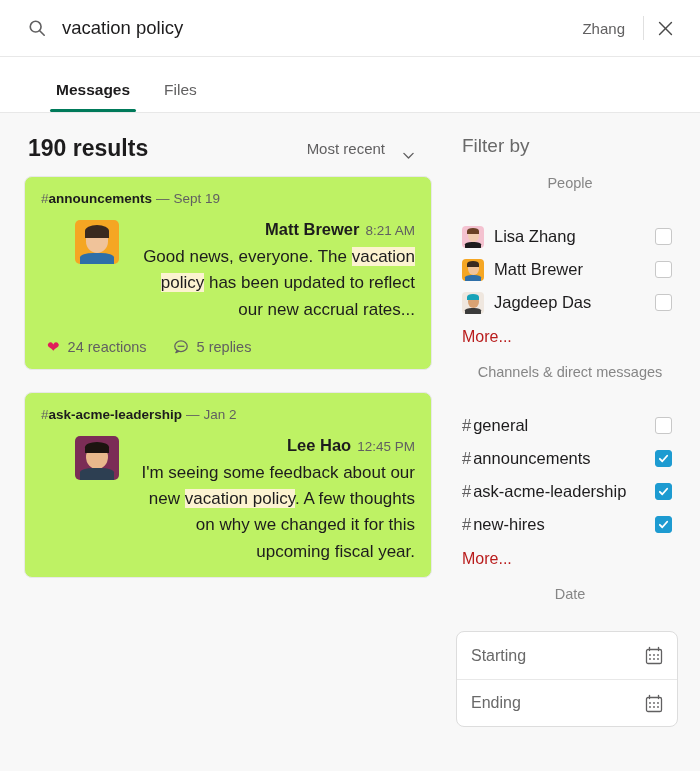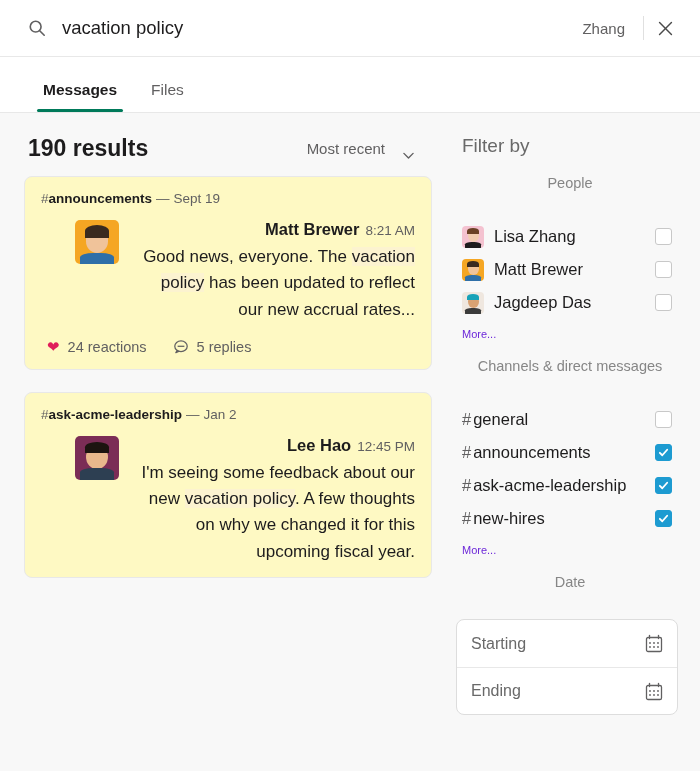--- a/index.html
+++ b/index.html
@@ -34,21 +34,21 @@
   .close-btn {
     border: 0; background: transparent; cursor: pointer;
     width: 34px; height: 34px; display: flex; align-items: center; justify-content: center;
     color: #4a4a4a; padding: 0;
   }
 
   
   .tabs {
     height: 56px; background: #ffffff;
     border-bottom: 1px solid #e8e8e8;
-    display: flex; align-items: flex-end; padding-left: 31px; gap: 10px;
+    display: flex; align-items: flex-end; padding-left: 44px; gap: 10px;
   }
   .tab {
     position: relative; padding: 0 12px 13px 12px; cursor: pointer;
     font-size: 15.5px; color: #616061; background: transparent; border: 0;
     font-family: "Liberation Sans", sans-serif;
   }
   .tab.active { color: #1d1c1d; font-weight: bold; }
   .tab.active::after {
     content: ""; position: absolute; left: 6px; right: 6px; bottom: 0;
     height: 3px; background: #007a5a; border-radius: 2px;
@@ -67,21 +67,21 @@
   .results-count { font-size: 23px; font-weight: bold; color: #1d1c1d; }
   .sort-select {
     display: flex; align-items: center; gap: 18px; cursor: pointer;
     font-size: 15px; color: #616061; background: transparent; border: 0;
     font-family: "Liberation Sans", sans-serif;
   }
   .chev { width: 11px; height: 7px; color: #616061; }
 
   
   .card {
-    background: #fef9c3; border: 1px solid #e8e8e8; border-radius: 8px;
+    background: #bef264; border: 1px solid #e8e8e8; border-radius: 8px;
     padding: 14px 16px 12px 16px; margin-bottom: 22px;
   }
   .card-meta { font-size: 13.5px; color: #616061; margin-bottom: 14px; }
   .card-meta .chan { font-weight: bold; color: #1d1c1d; }
   .card-meta .chan .hash { font-weight: normal; color: #616061; }
   .card-meta .dash { margin: 0 4px; }
   .msg { display: flex; gap: 14px; padding-left: 34px; }
   .avatar {
     width: 44px; height: 44px; flex: 0 0 44px; border-radius: 5px;
     overflow: hidden; position: relative;
@@ -114,21 +114,21 @@
   .frow-label .hash { color: #616061; margin-right: 2px; }
   .cb {
     width: 17px; height: 17px; flex: 0 0 17px; border-radius: 3px;
     border: 1px solid #c8c8c8; background: #ffffff;
     display: flex; align-items: center; justify-content: center; cursor: pointer;
   }
   .cb.on { background: #1d9bd1; border-color: #1d9bd1; }
   .cb .tick { width: 11px; height: 11px; color: #ffffff; display: none; }
   .cb.on .tick { display: block; }
   .more-link {
-    display: inline-block; font-size: 11px; color: #6d28d9;
+    display: inline-block; font-size: 16px; color: #b91c1c;
     padding: 9px 6px 4px 6px; cursor: pointer; text-decoration: none;
   }
   .spacer-sm { height: 14px; }
 
   
   .date-box {
     border: 1px solid #dddddd; border-radius: 8px; background: #ffffff;
     overflow: hidden; margin-top: 4px;
   }
   .date-row {

